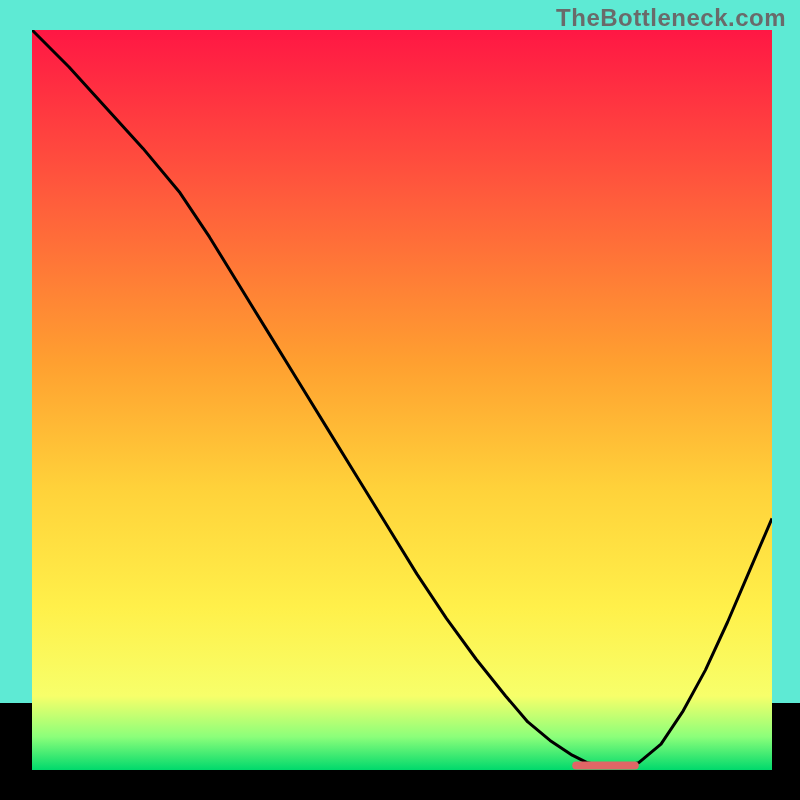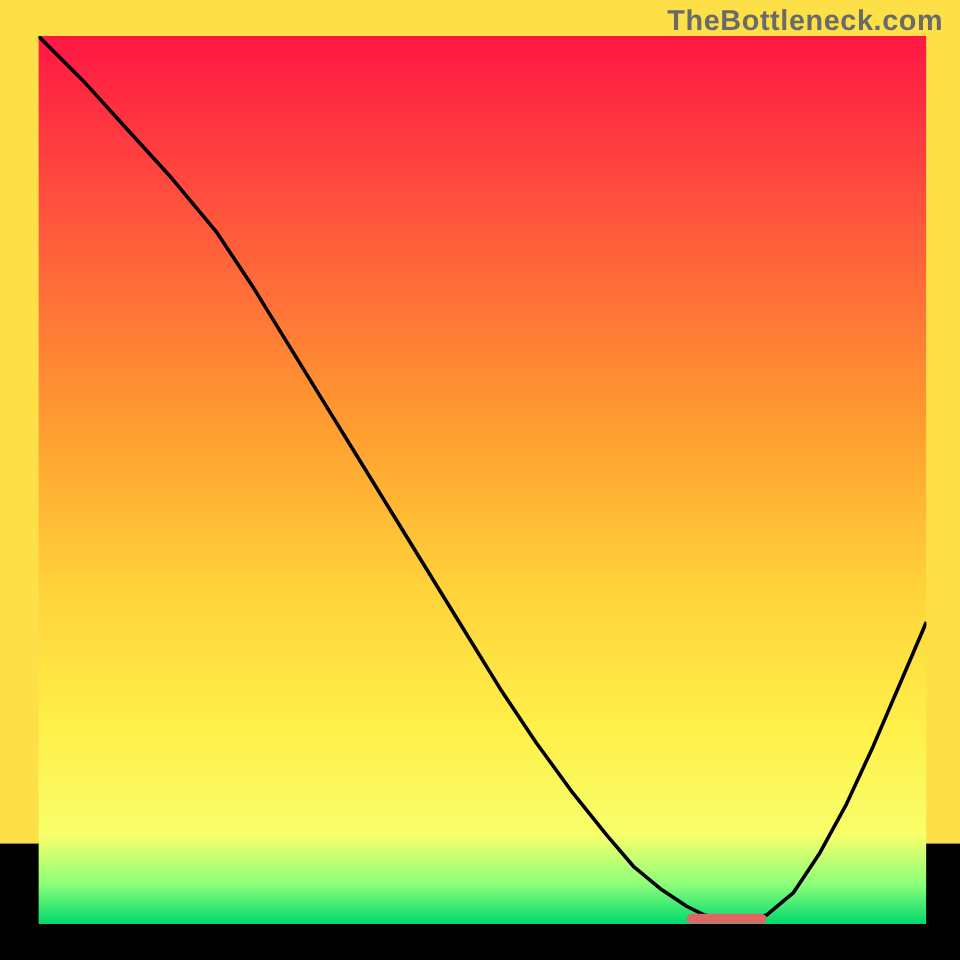--- a/index.html
+++ b/index.html
@@ -8,21 +8,21 @@
     width: 800px;
     height: 800px;
     background: #000;
     overflow: hidden;
     font-family: Arial, Helvetica, sans-serif;
   }
   .stage {
     position: relative;
     width: 800px;
     height: 703px;
-    background: #fde047;
+    background: #5eead4;
   }
   .watermark {
     position: absolute;
     top: 4px;
     right: 14px;
     color: #6a6a6a;
     font-size: 24px;
     font-weight: 600;
     letter-spacing: 0.5px;
     user-select: none;

